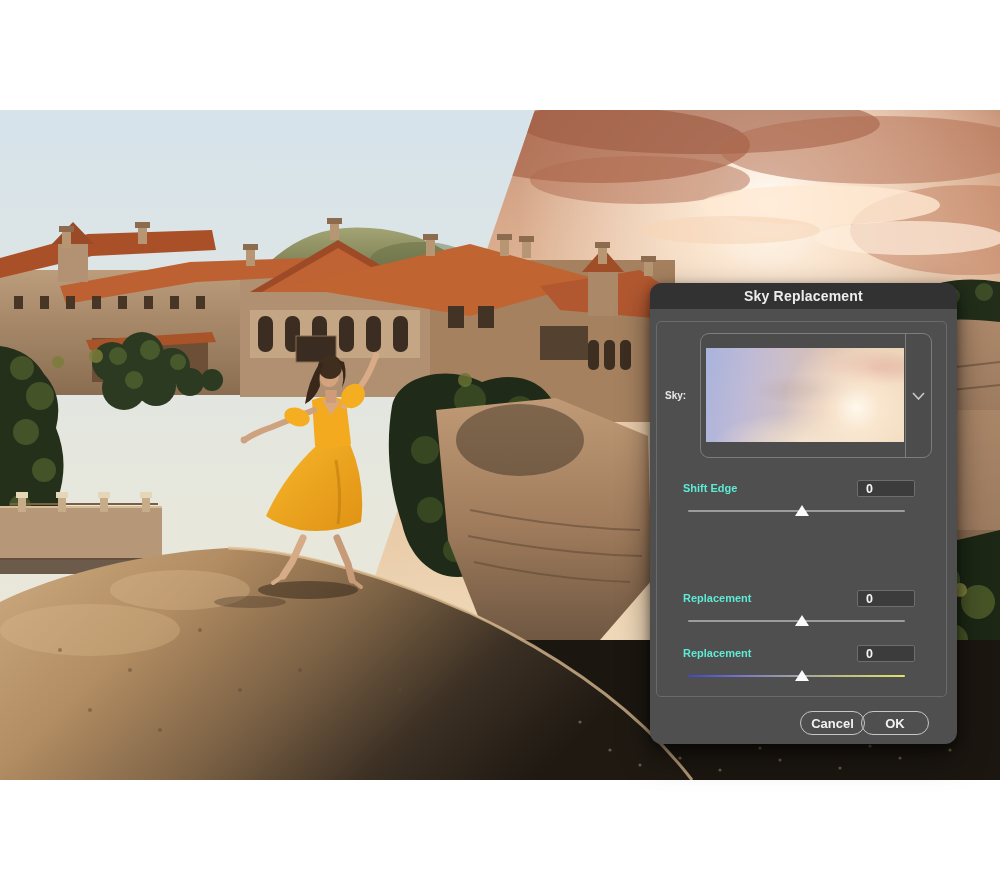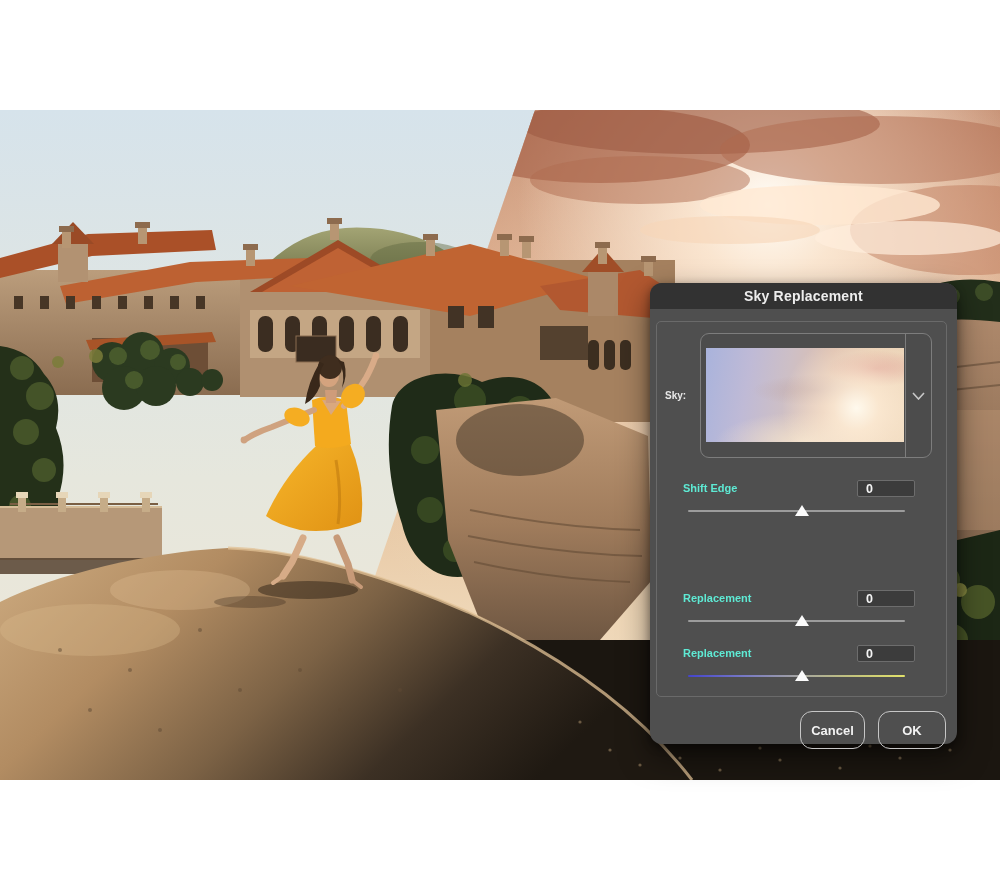--- a/index.html
+++ b/index.html
@@ -34,26 +34,26 @@
   .slbl{position:absolute;left:33px;top:0;font-size:11px;font-weight:bold;color:#5eead4;}
   .sval{position:absolute;left:207px;top:-2px;width:48px;height:15px;background:#3c3c3c;
         border:1px solid #6d6d6d;border-radius:2px;color:#f4f4f4;font-size:12.5px;font-weight:bold;
         padding:0 0 0 8px;display:flex;align-items:center;}
   .strack{position:absolute;left:38px;top:28px;width:217px;height:2px;background:#9c9c9c;border-radius:1px;}
   .strack.temp{background:linear-gradient(90deg,#4444cc 0%,#7678c6 25%,#a2a2a2 50%,#c4c47c 76%,#e2e26a 100%);}
   .sthumb{position:absolute;left:52.5%;top:1px;transform:translate(-50%,-54%);width:0;height:0;
           border-left:7px solid transparent;border-right:7px solid transparent;
           border-bottom:11px solid #fbfbfb;cursor:pointer;}
 
-  .btn{position:absolute;top:428px;height:38px;border-radius:12px;border:1.5px solid #c6c6c6;
+  .btn{position:absolute;top:428px;height:24px;border-radius:12px;border:1.5px solid #c6c6c6;
        background:transparent;color:#f2f2f2;font-size:13px;font-weight:bold;
        font-family:"Liberation Sans","DejaVu Sans",sans-serif;display:flex;align-items:center;
        justify-content:center;padding:0;cursor:pointer;}
   .btn.cancel{left:150px;width:65px;}
-  .btn.ok{left:228px;width:68px;}
+  .btn.ok{left:211px;width:68px;}
 </style>
 </head>
 <body>
 
 <div class="stage">
 
   <div class="photo">
     <svg width="1000" height="670" viewBox="0 0 1000 670" xmlns="http://www.w3.org/2000/svg">
       <defs>
         <linearGradient id="skyL" x1="0" y1="0" x2="0" y2="1">

